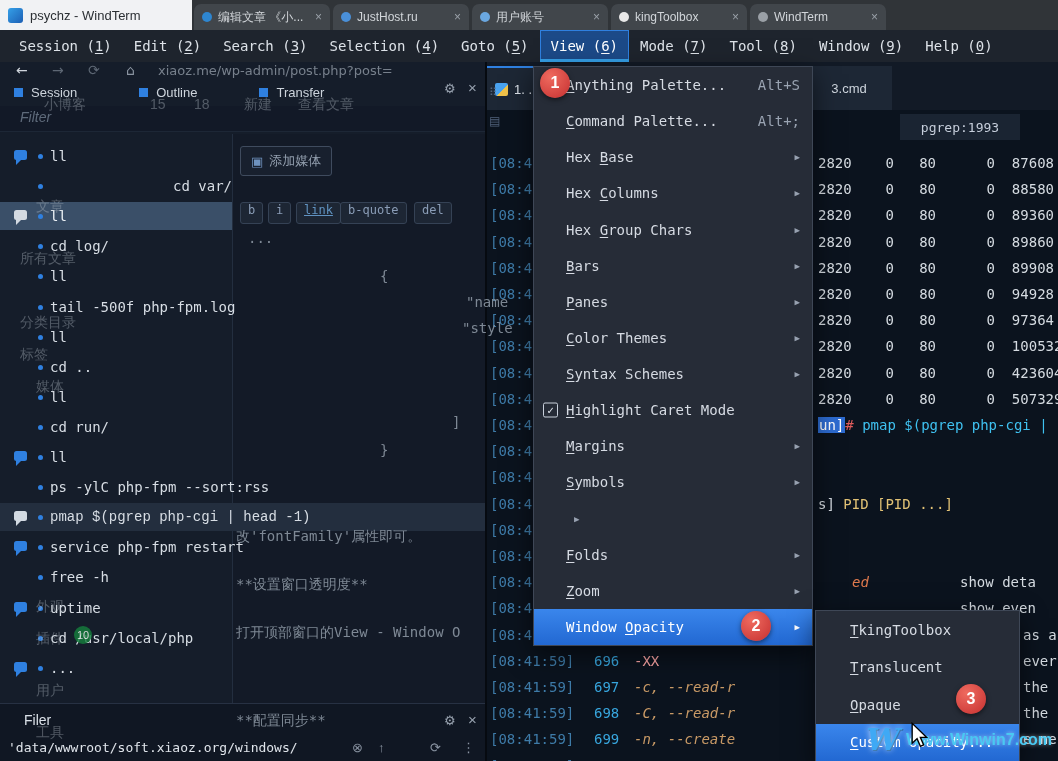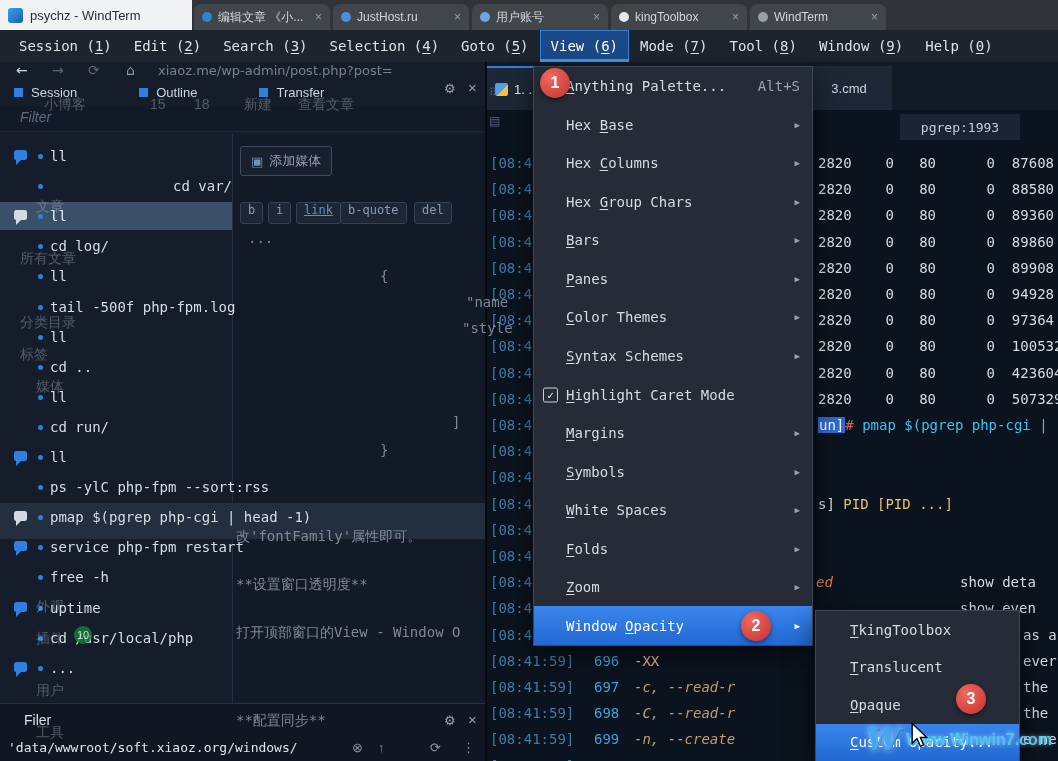--- a/index.html
+++ b/index.html
@@ -226,21 +226,21 @@
     <div class="cmd-row sel" style="left: 0px; top: 202px; width: 232px; height: 28px;"><span class="bubble light"></span><span class="cdot"></span><span>ll</span></div>
     <div class="cmd-row" style="left: 0px; top: 232px; width: 232px; height: 28px;"><span class="cdot"></span><span>cd log/</span></div>
     <div class="cmd-row" style="left: 0px; top: 262px; width: 232px; height: 28px;"><span class="cdot"></span><span>ll</span></div>
     <div class="cmd-row" style="left: 0px; top: 293px; width: 232px; height: 28px;"><span class="cdot"></span><span>tail -500f php-fpm.log</span></div>
     <div class="cmd-row" style="left: 0px; top: 323px; width: 232px; height: 28px;"><span class="cdot"></span><span>ll</span></div>
     <div class="cmd-row" style="left: 0px; top: 353px; width: 232px; height: 28px;"><span class="cdot"></span><span>cd ..</span></div>
     <div class="cmd-row" style="left: 0px; top: 383px; width: 232px; height: 28px;"><span class="cdot"></span><span>ll</span></div>
     <div class="cmd-row" style="left: 0px; top: 413px; width: 232px; height: 28px;"><span class="cdot"></span><span>cd run/</span></div>
     <div class="cmd-row" style="left: 0px; top: 443px; width: 232px; height: 28px;"><span class="bubble"></span><span class="cdot"></span><span>ll</span></div>
     <div class="cmd-row" style="left: 0px; top: 473px; width: 232px; height: 28px;"><span class="cdot"></span><span>ps -ylC php-fpm --sort:rss</span></div>
-    <div class="cmd-row band" style="left: 0px; top: 503px; width: 485px; height: 36px;"><span class="bubble light"></span><span class="cdot"></span><span>pmap $(pgrep php-cgi | head -1)</span></div>
+    <div class="cmd-row band" style="left: 0px; top: 503px; width: 485px; height: 28px; font-family: Liberation Mono, monospace;"><span class="bubble light"></span><span class="cdot"></span><span>pmap $(pgrep php-cgi | head -1)</span></div>
     <div class="cmd-row" style="left: 0px; top: 533px; width: 232px; height: 28px;"><span class="bubble"></span><span class="cdot"></span><span>service php-fpm restart</span></div>
     <div class="cmd-row" style="left: 0px; top: 563px; width: 232px; height: 28px;"><span class="cdot"></span><span>free -h</span></div>
     <div class="cmd-row" style="left: 0px; top: 594px; width: 232px; height: 28px;"><span class="bubble"></span><span class="cdot"></span><span>uptime</span></div>
     <div class="cmd-row" style="left: 0px; top: 624px; width: 232px; height: 28px;"><span class="cdot"></span><span>cd /usr/local/php</span></div>
     <div class="cmd-row" style="left: 0px; top: 654px; width: 232px; height: 28px;"><span class="bubble"></span><span class="cdot"></span><span>...</span></div>
   </div>
 
 <div class="filer">
   <span class="filer-title">Filer</span>
   <span class="filer-gear">⚙</span>
@@ -319,37 +319,41 @@
     <div class="tline" style="left: 818px; top: 207px;">2820    0   80      0  89360 3</div>
     <div class="tline" style="left: 818px; top: 234px;">2820    0   80      0  89860 3</div>
     <div class="tline" style="left: 818px; top: 260px;">2820    0   80      0  89908 3</div>
     <div class="tline" style="left: 818px; top: 286px;">2820    0   80      0  94928 3</div>
     <div class="tline" style="left: 818px; top: 312px;">2820    0   80      0  97364 3</div>
     <div class="tline" style="left: 818px; top: 338px;">2820    0   80      0  100532</div>
     <div class="tline" style="left: 818px; top: 365px;">2820    0   80      0  423604</div>
     <div class="tline" style="left: 818px; top: 391px;">2820    0   80      0  5073296</div>
     <div class="tline" style="left: 818px; top: 417px;"><span class="tsel">un]</span><span class="thash">#</span><span class="tcmd"> pmap $(pgrep php-cgi |</span></div>
     <div class="tline" style="left: 818px; top: 496px;"><span class="tmemtxt">s]</span><span class="tgold"> PID [PID ...]</span></div>
-    <div class="tline ttail" style="left: 816px; top: 574px;">ed</div>
+    <div class="tline ttail" style="left: 852px; top: 574px;">ed</div>
     <div class="tline tmemtxt" style="left: 960px; top: 574px;">show deta</div>
     <div class="tline tmemtxt" style="left: 960px; top: 600px;">show even</div>
     <div class="tline tmemtxt" style="left: 1023px; top: 627px;">as ac</div>
     <div class="tline tmemtxt" style="left: 1023px; top: 653px;">ever</div>
     <div class="tline tmemtxt" style="left: 1023px; top: 679px;">the</div>
     <div class="tline tmemtxt" style="left: 1023px; top: 705px;">the</div>
     <div class="tline tmemtxt" style="left: 1023px; top: 731px;">e ne</div>
     <div class="tline tmemtxt" style="left: 1023px; top: 758px;">e ne</div>
   </div>
 
 <div id="view-menu">
     <div class="vm-item">
       <span class="vlabel"><span></span><span class="mn">A</span><span>nything Palette...</span></span>
       <span class="vshort">Alt+S</span>
     </div>
     <div class="vm-item">
+      <span class="vlabel"><span></span><span class="mn">C</span><span>ommand Palette...</span></span>
+      <span class="vshort">Alt+;</span>
+    </div>
+    <div class="vm-item">
       <span class="vlabel"><span>Hex </span><span class="mn">B</span><span>ase</span></span>
       <span class="varrow">▶</span>
     </div>
     <div class="vm-item">
       <span class="vlabel"><span>Hex </span><span class="mn">C</span><span>olumns</span></span>
       <span class="varrow">▶</span>
     </div>
     <div class="vm-item">
       <span class="vlabel"><span>Hex </span><span class="mn">G</span><span>roup Chars</span></span>
       <span class="varrow">▶</span>
@@ -376,21 +380,20 @@
     </div>
     <div class="vm-item">
       <span class="vlabel"><span></span><span class="mn">M</span><span>argins</span></span>
       <span class="varrow">▶</span>
     </div>
     <div class="vm-item">
       <span class="vlabel"><span></span><span class="mn">S</span><span>ymbols</span></span>
       <span class="varrow">▶</span>
     </div>
     <div class="vm-item">
-      <span class="vlabel"><span></span><span class="mn">W</span><span>hite Spaces</span></span>
       <span class="varrow">▶</span>
     </div>
     <div class="vm-item">
       <span class="vlabel"><span></span><span class="mn">F</span><span>olds</span></span>
       <span class="varrow">▶</span>
     </div>
     <div class="vm-item">
       <span class="vlabel"><span></span><span class="mn">Z</span><span>oom</span></span>
       <span class="varrow">▶</span>
     </div>

